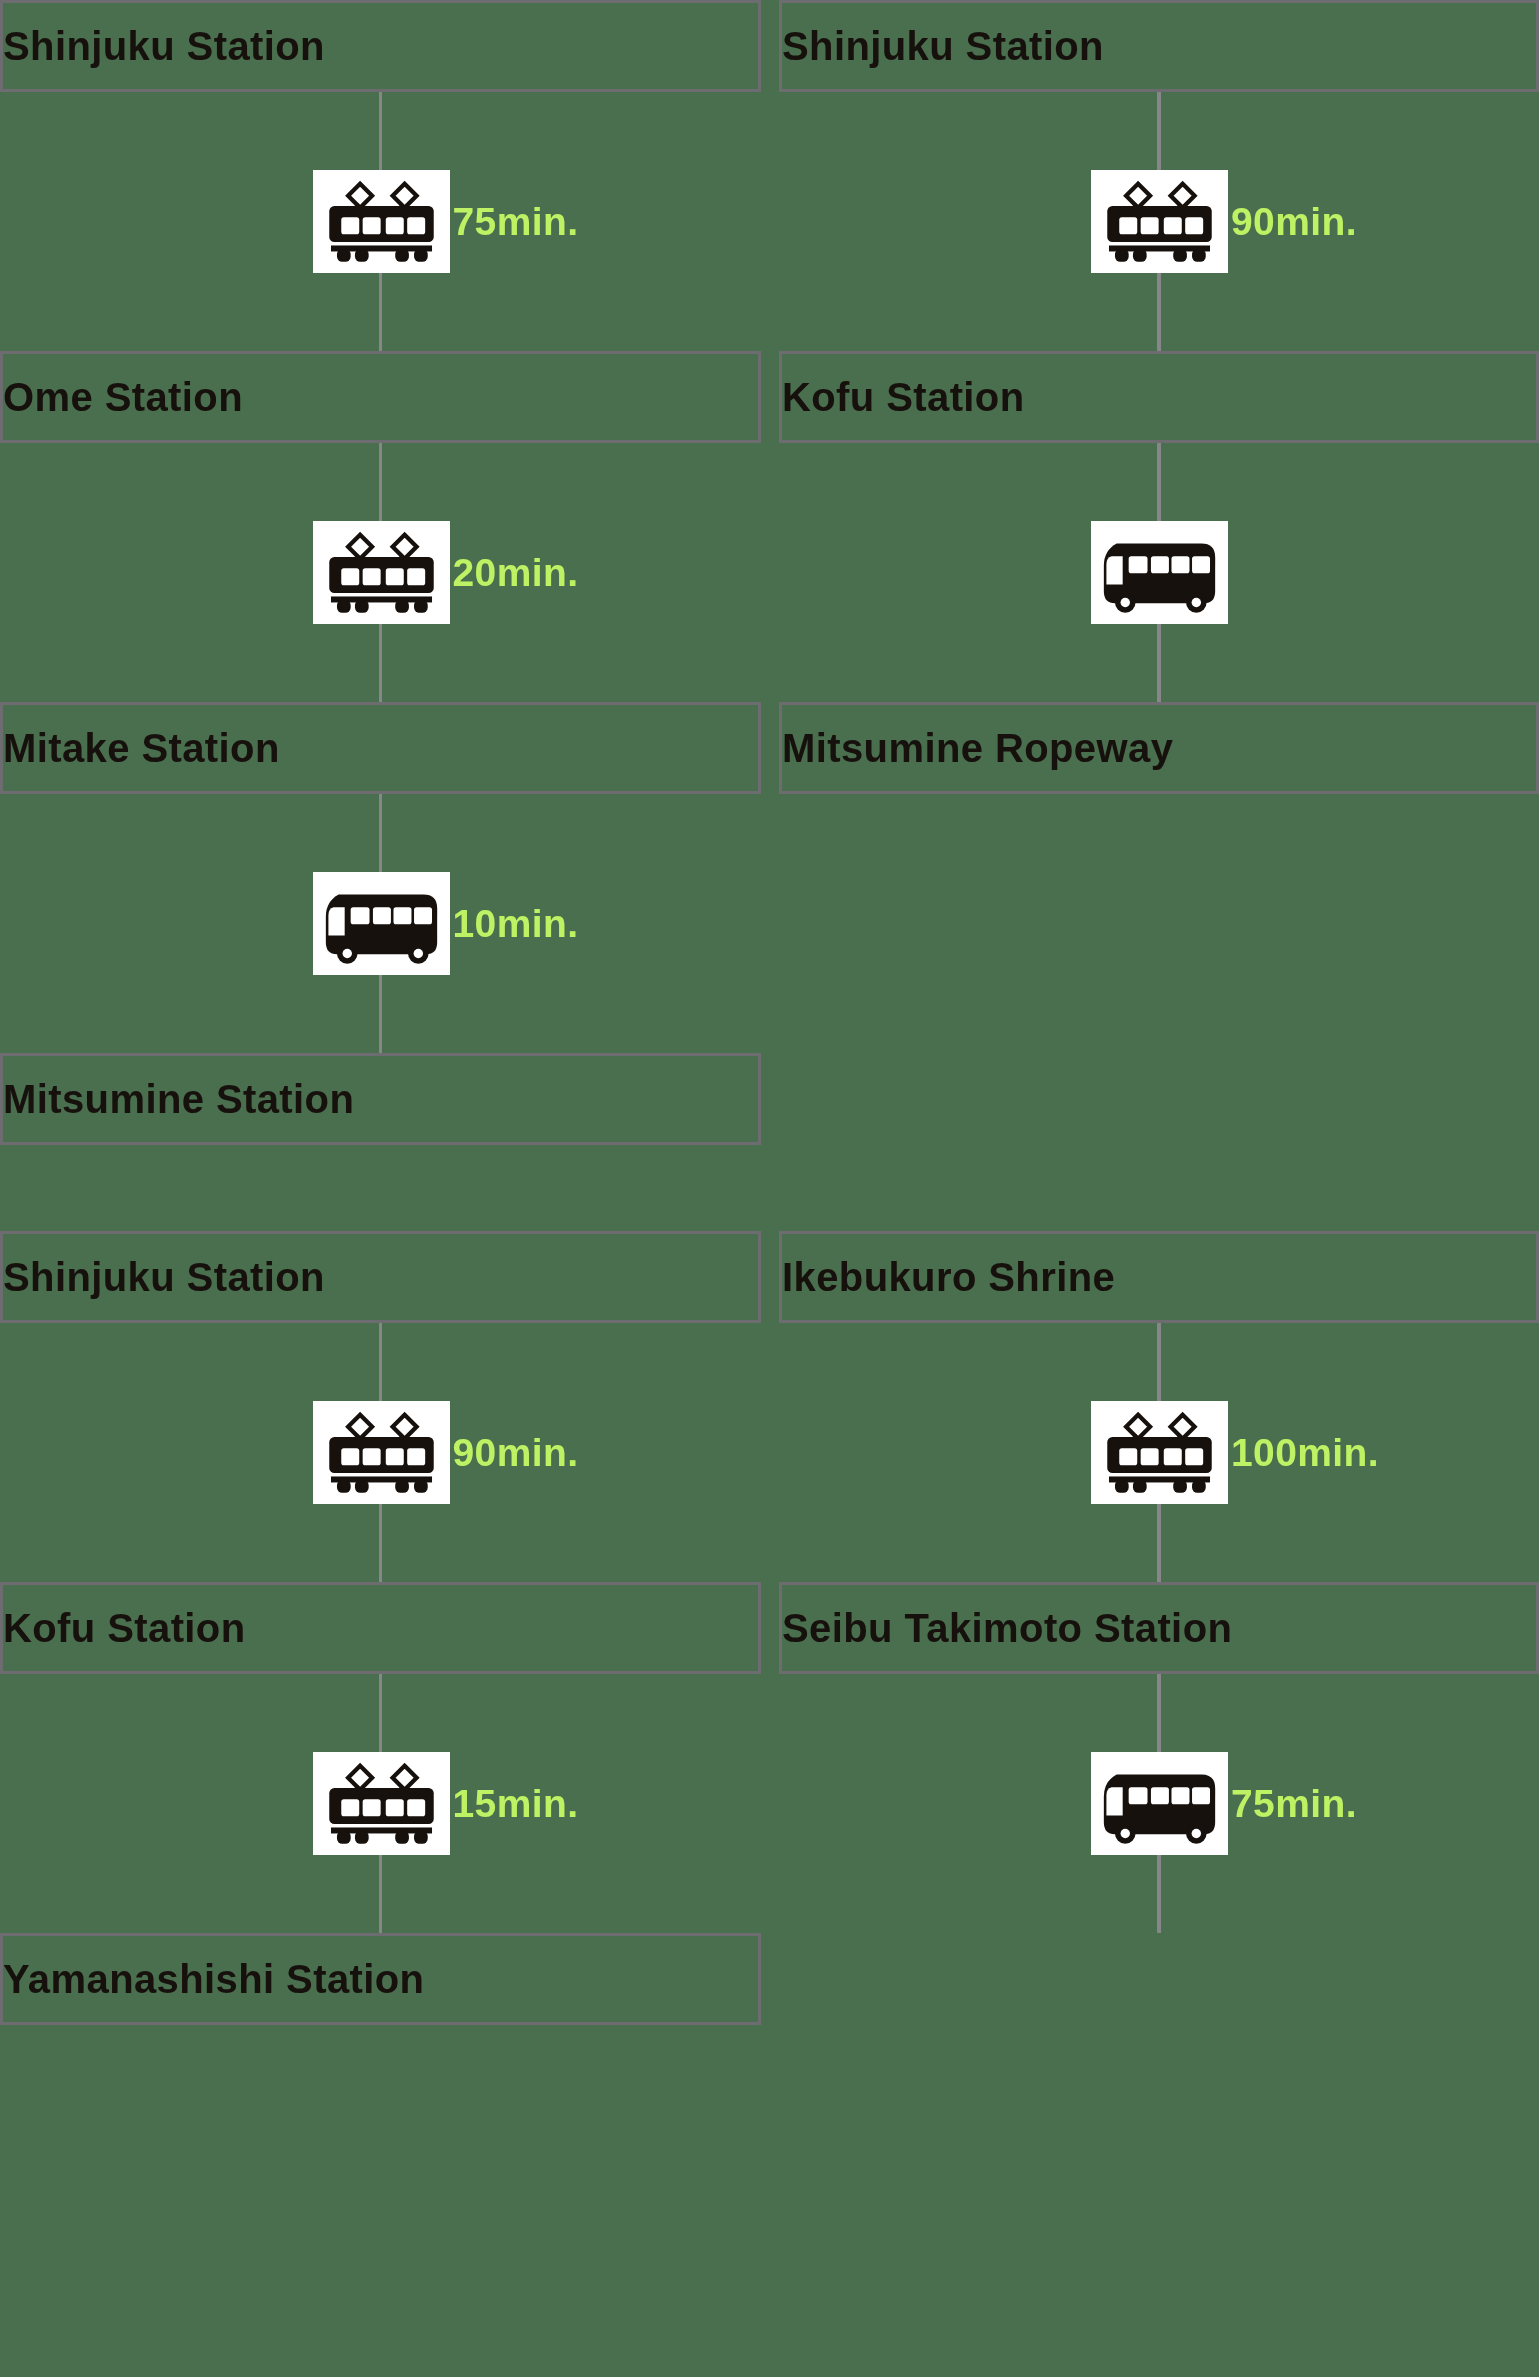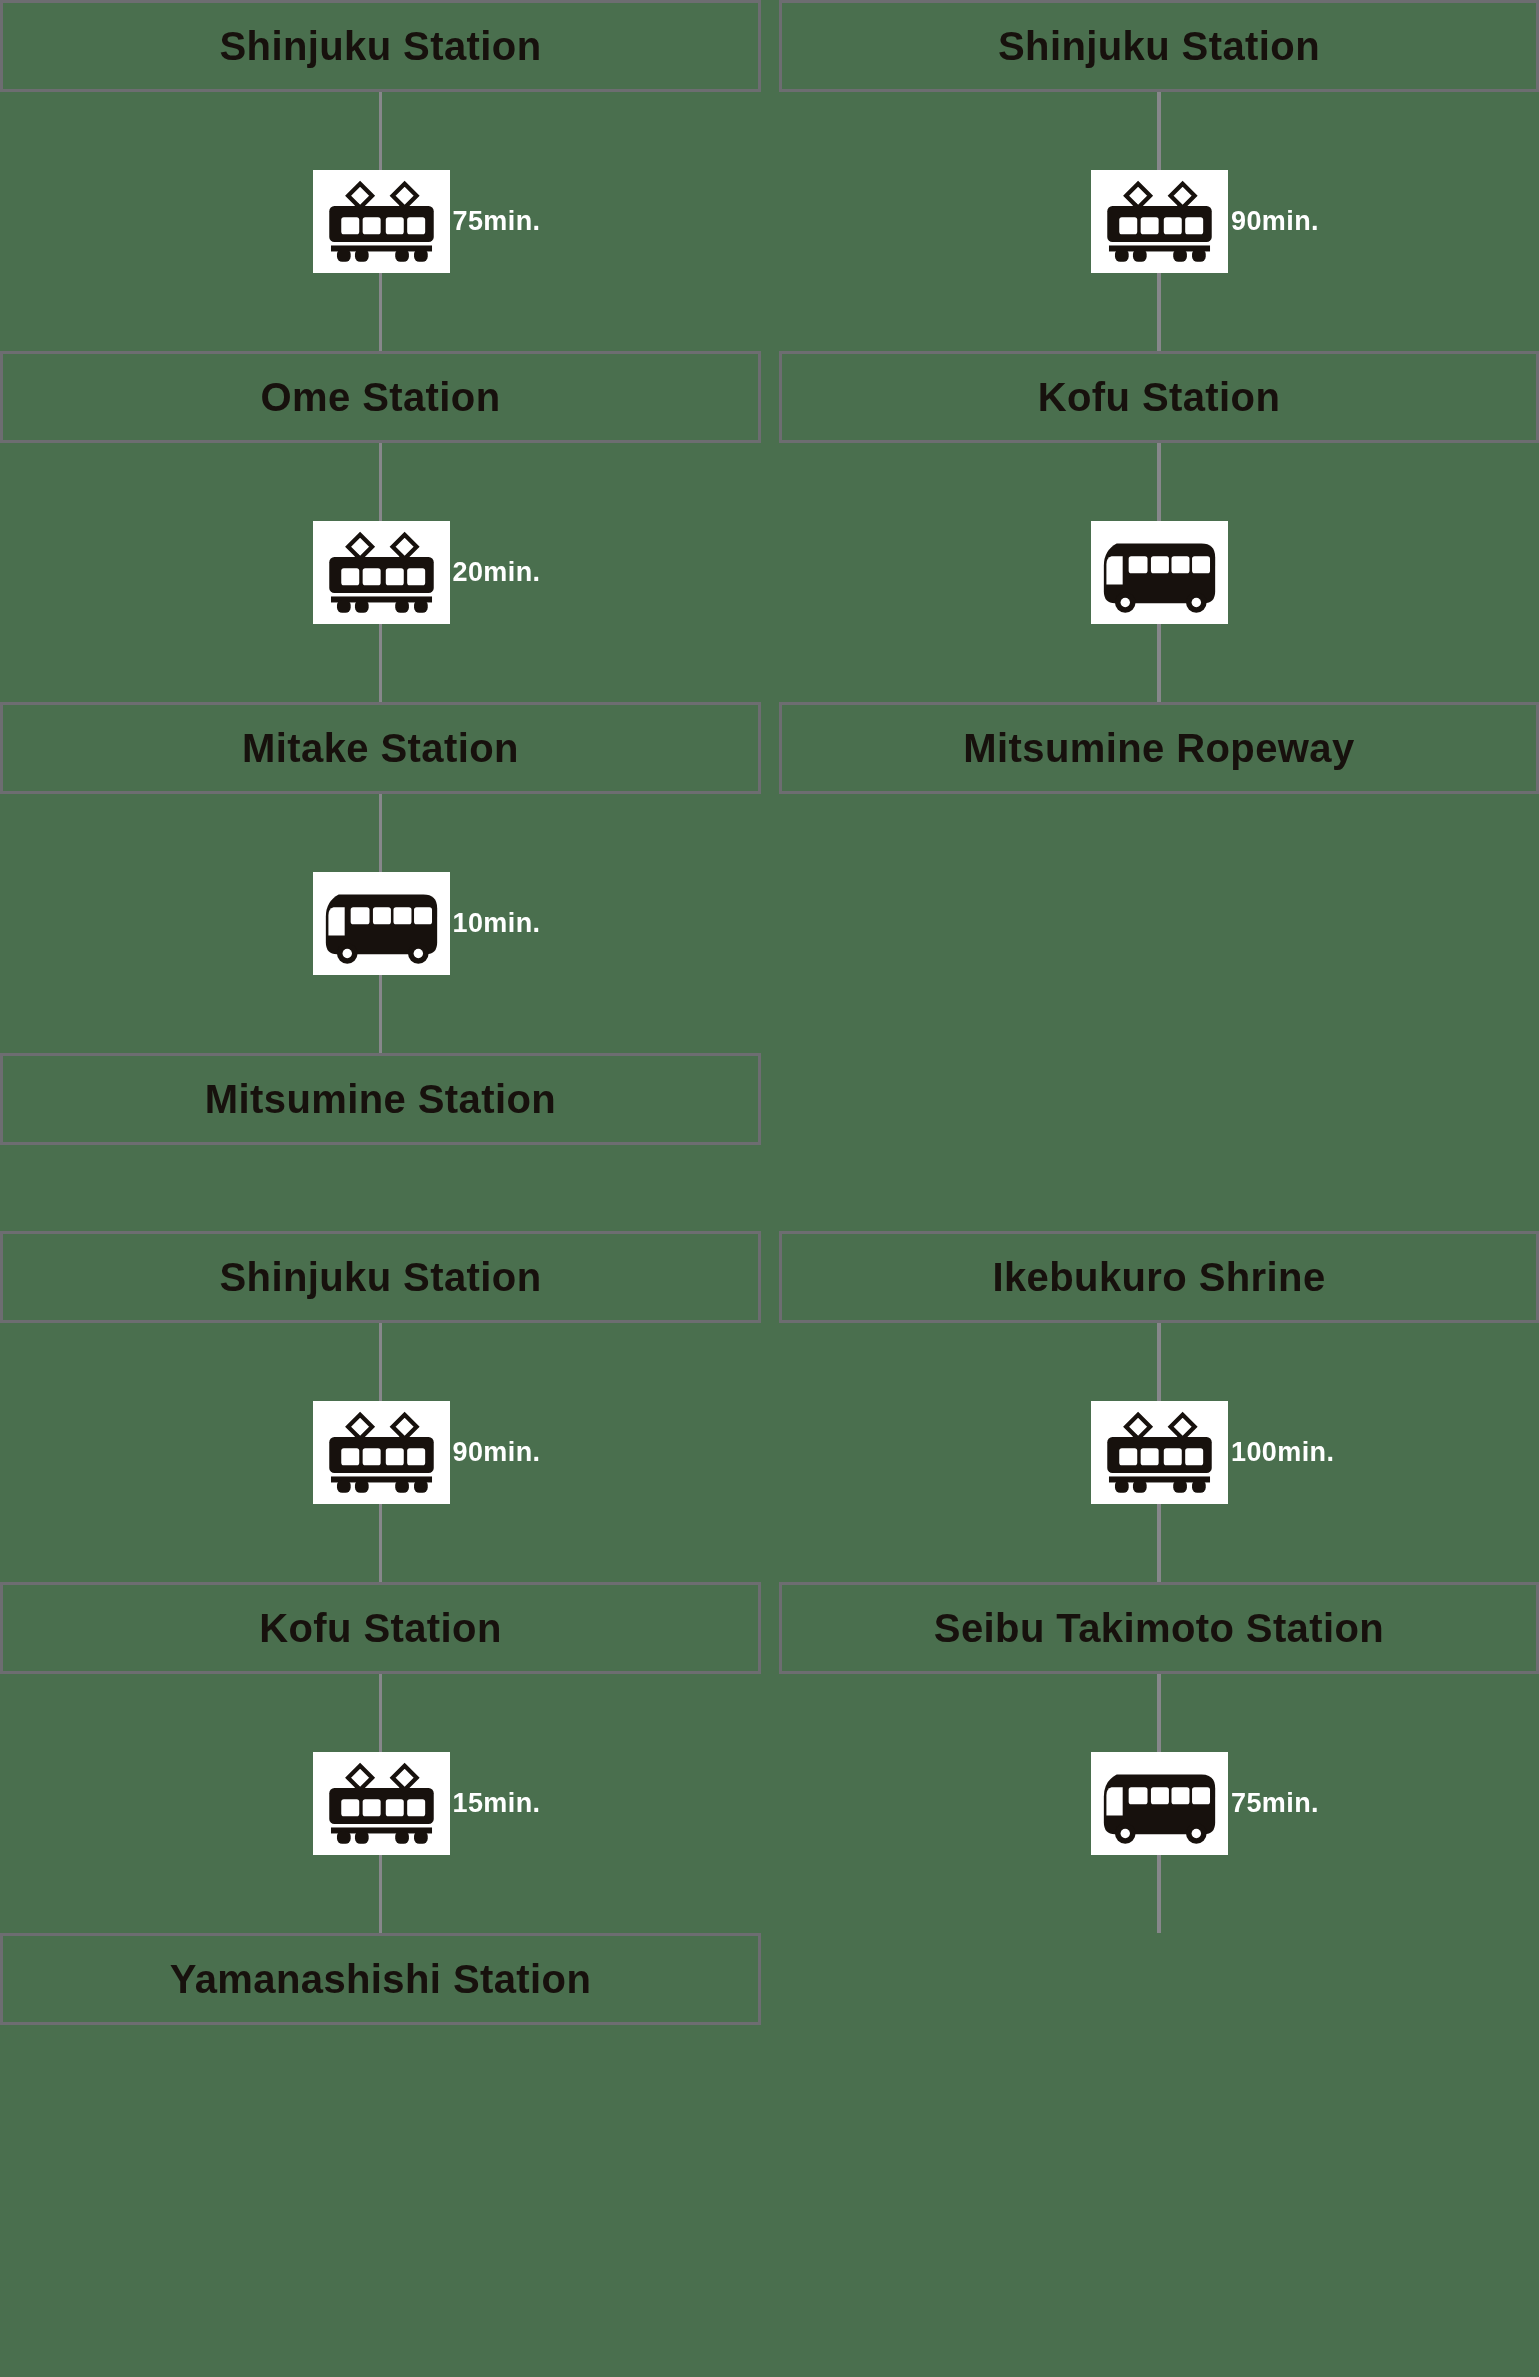--- a/index.html
+++ b/index.html
@@ -13,41 +13,41 @@
   .route{position:absolute;display:flex;flex-direction:column;}
   .route.col-left{left:0;width:761px;}
   .route.col-right{left:779px;width:760px;}
   .route.g1{top:0;}
   .route.g2{top:1231px;}
 
   .stop{
     box-sizing:border-box;
     height:92px;
     border:3.4px solid #6D6D71;
-    display:flex;align-items:center;justify-content:center;
+    display:flex;align-items:center;justify-content:flex-start;
   }
   .stop .station-name{
     font-size:40px;font-weight:700;color:#17110D;letter-spacing:0.4px;
     white-space:nowrap;
   }
 
   .leg{position:relative;height:259px;}
   .leg .line{
     position:absolute;left:50%;top:0;bottom:0;width:3.4px;margin-left:-1.7px;
     background:#87878B;
   }
   .leg .iconbox{
     position:absolute;left:50%;top:78px;margin-left:-68px;
     width:137px;height:103px;background:#FFFFFF;
   }
   .leg .iconbox svg{display:block;width:137px;height:103px;}
   .leg .time{
     position:absolute;left:calc(50% + 72px);top:78px;height:103px;
     display:flex;align-items:center;
-    font-size:27px;font-weight:700;color:#ffffff;letter-spacing:0.4px;
+    font-size:39px;font-weight:700;color:#bef264;letter-spacing:0.4px;
     white-space:nowrap;
   }
   .defs-holder{position:absolute;width:0;height:0;overflow:hidden;}
 </style>
 </head>
 <body>
 
 <svg class="defs-holder" aria-hidden="true">
   <defs>
     <symbol id="sym-train" viewBox="0 0 160 120">

